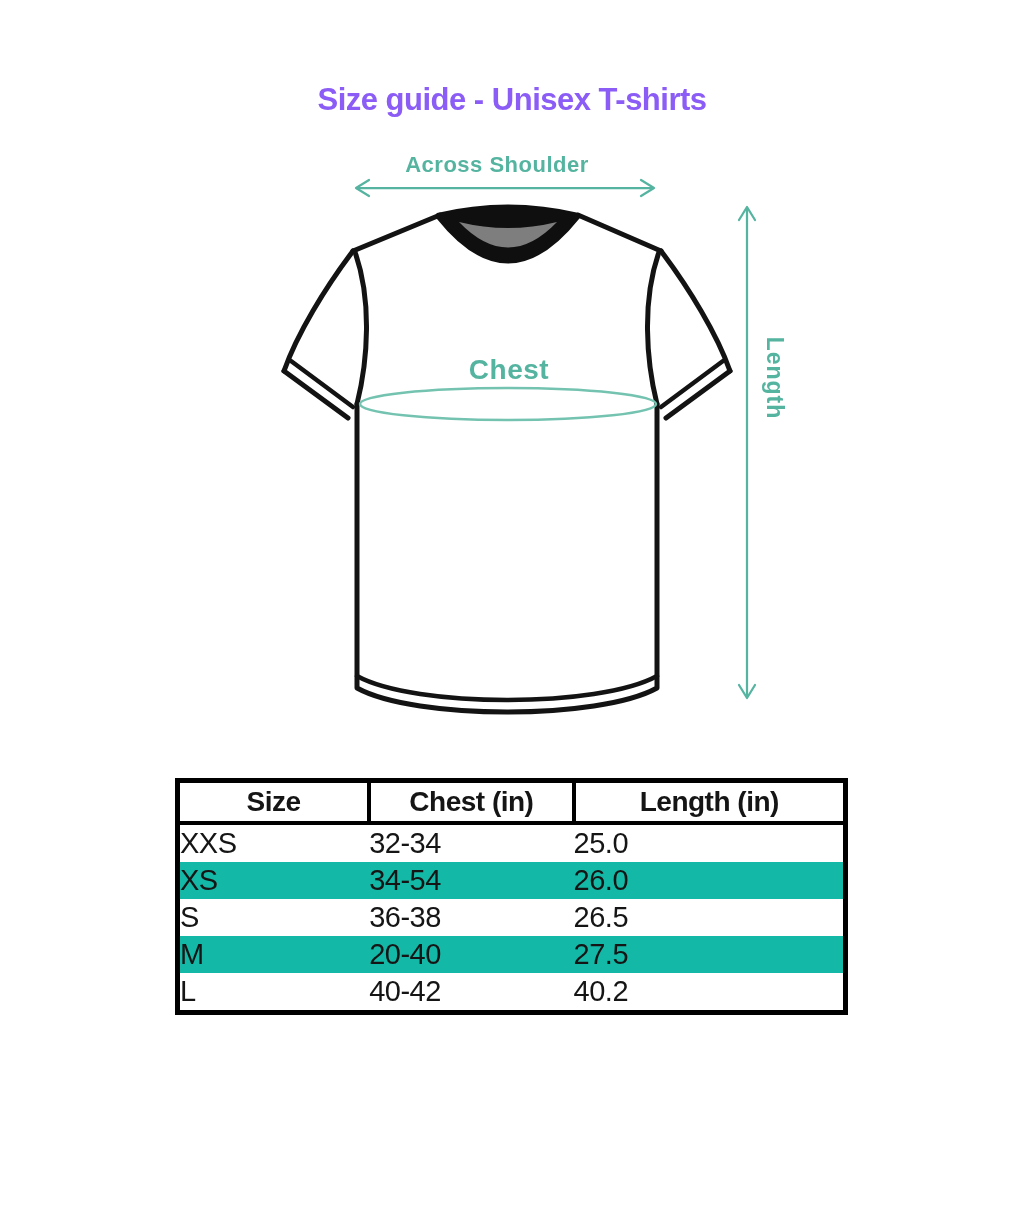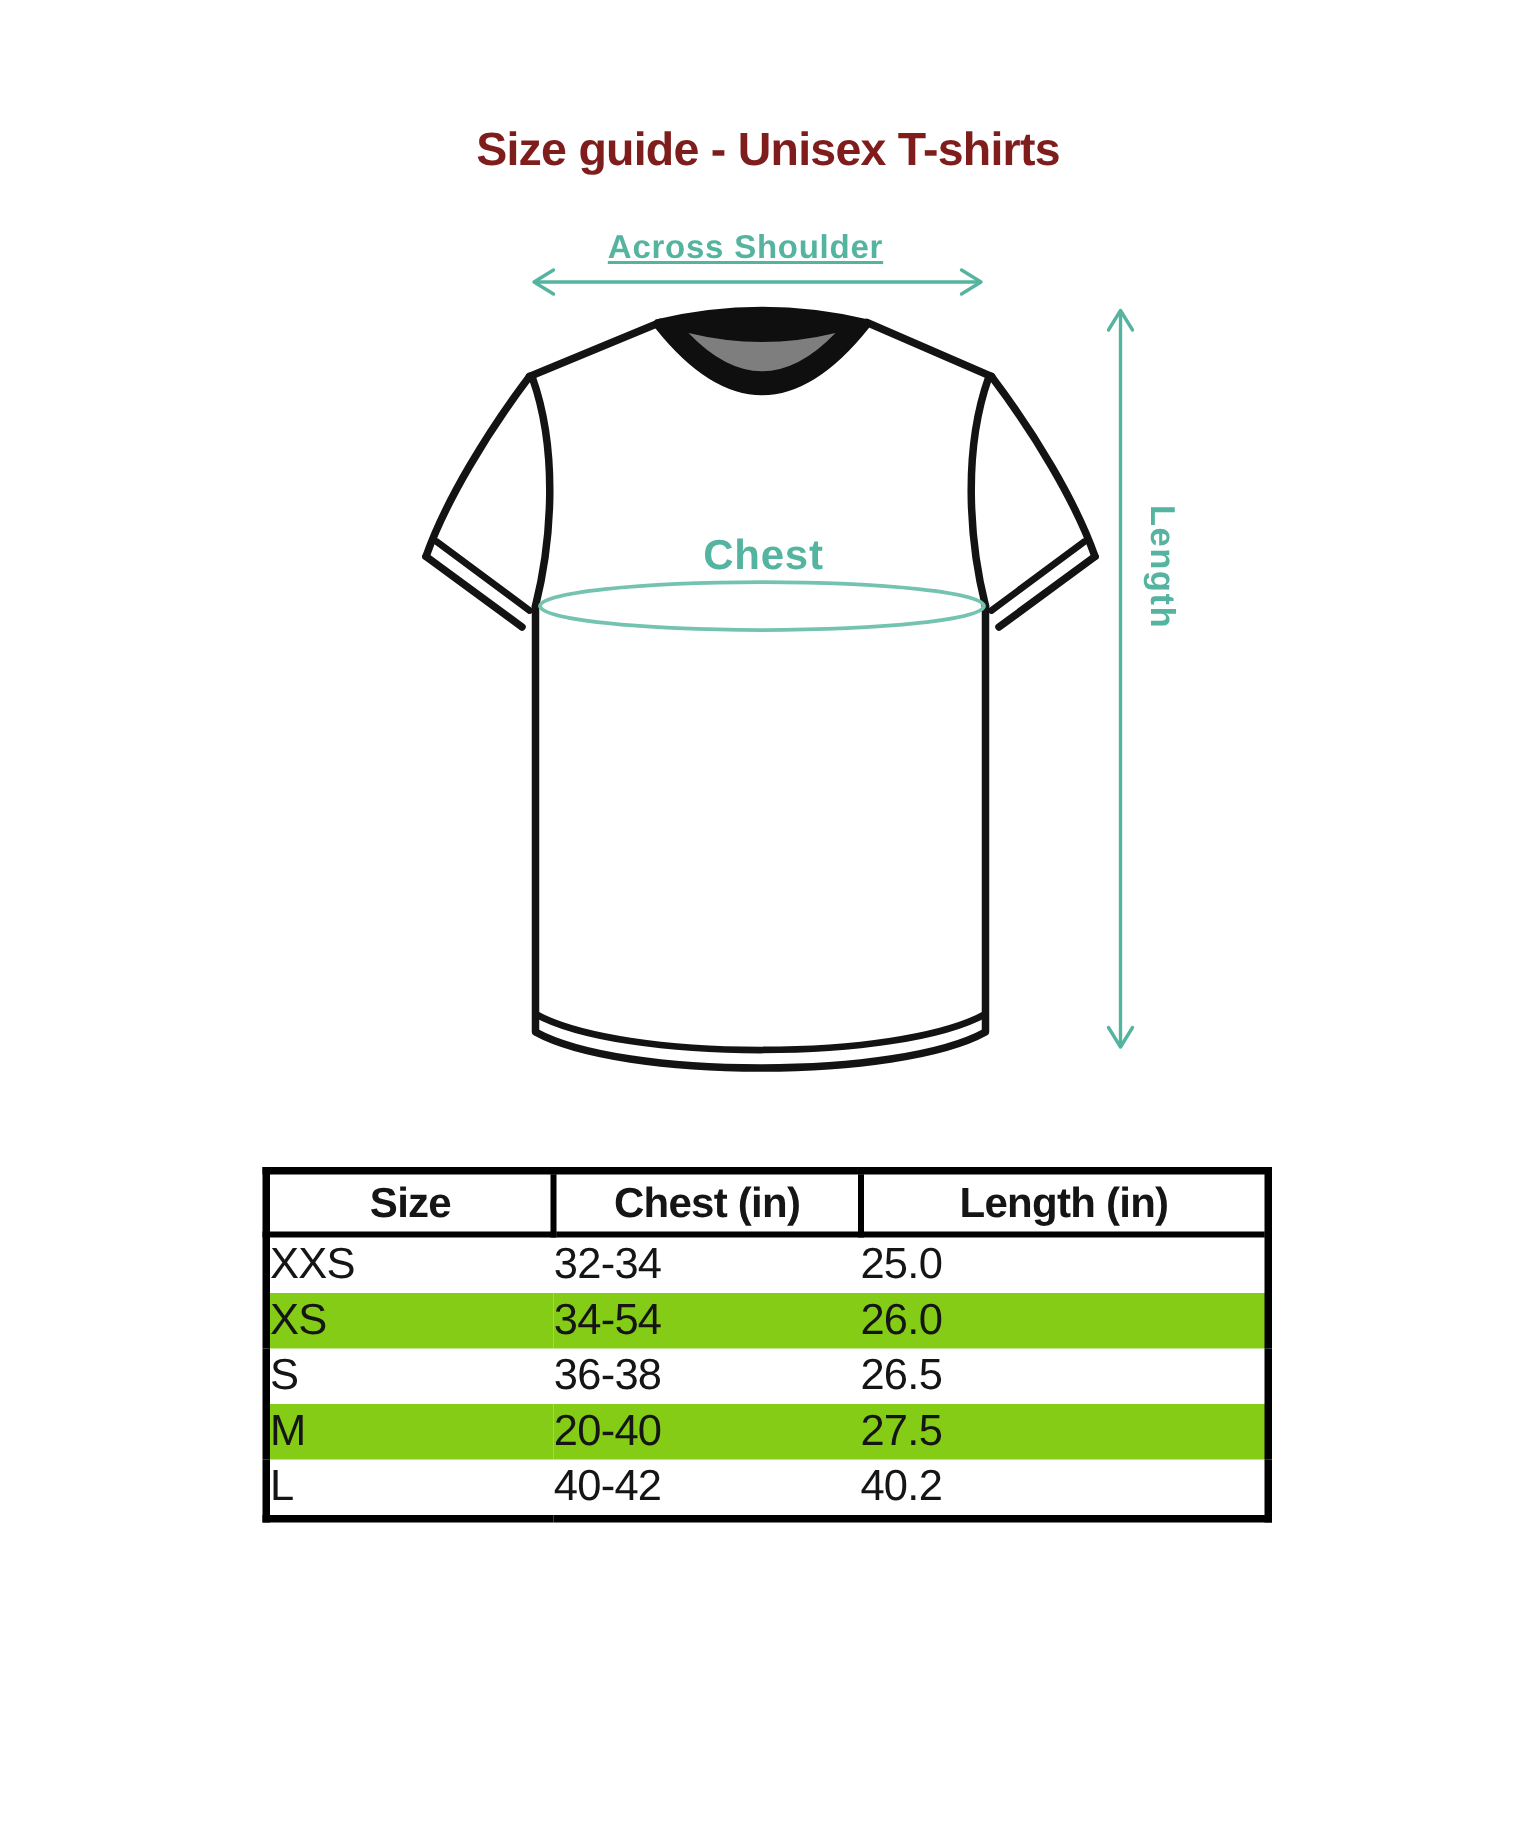--- a/index.html
+++ b/index.html
@@ -15,42 +15,41 @@
   }
   .page-title {
     position: absolute;
     top: 82px;
     left: 0;
     width: 1024px;
     text-align: center;
     font-size: 31px;
     font-weight: bold;
     letter-spacing: -0.5px;
-    color: #7f1d1d;
+    color: #8b5cf6;
   }
   .diagram-svg {
     position: absolute;
     top: 0;
     left: 0;
     width: 1024px;
     height: 1228px;
   }
   .teal-label {
     position: absolute;
     color: #55b4a0;
     font-weight: bold;
     text-align: center;
     letter-spacing: 0.5px;
   }
   .across-shoulder-label {
     left: 347px;
     top: 152px;
     width: 300px;
     font-size: 22px;
-    text-decoration: underline;
   }
   .chest-label {
     left: 409px;
     top: 354px;
     width: 200px;
     font-size: 28px;
   }
   .length-label {
     left: 673px;
     top: 363px;
@@ -106,21 +105,21 @@
   .size-table th.sep { border-right-width: 4px; }
   .size-table td {
     height: 37px;
     font-size: 29px;
     font-weight: normal;
     text-align: left;
     vertical-align: middle;
     letter-spacing: -0.5px;
     padding: 0;
   }
-  .size-table tr.alt td { background: #84cc16; }
+  .size-table tr.alt td { background: #14b8a6; }
   .col-size   { width: 28.7%; }
   .col-chest  { width: 30.6%; }
   .col-length { width: 40.7%; }
 </style>
 </head>
 <body>
 
 <div class="page-title">Size guide - Unisex T-shirts</div>
 
 <svg class="diagram-svg" viewBox="0 0 1024 1228" xmlns="http://www.w3.org/2000/svg">

